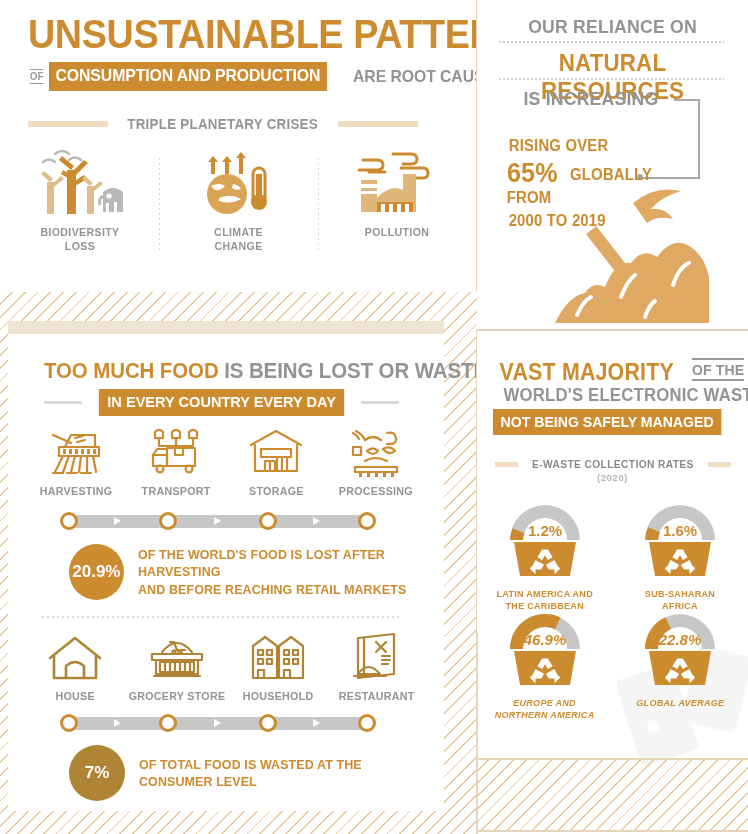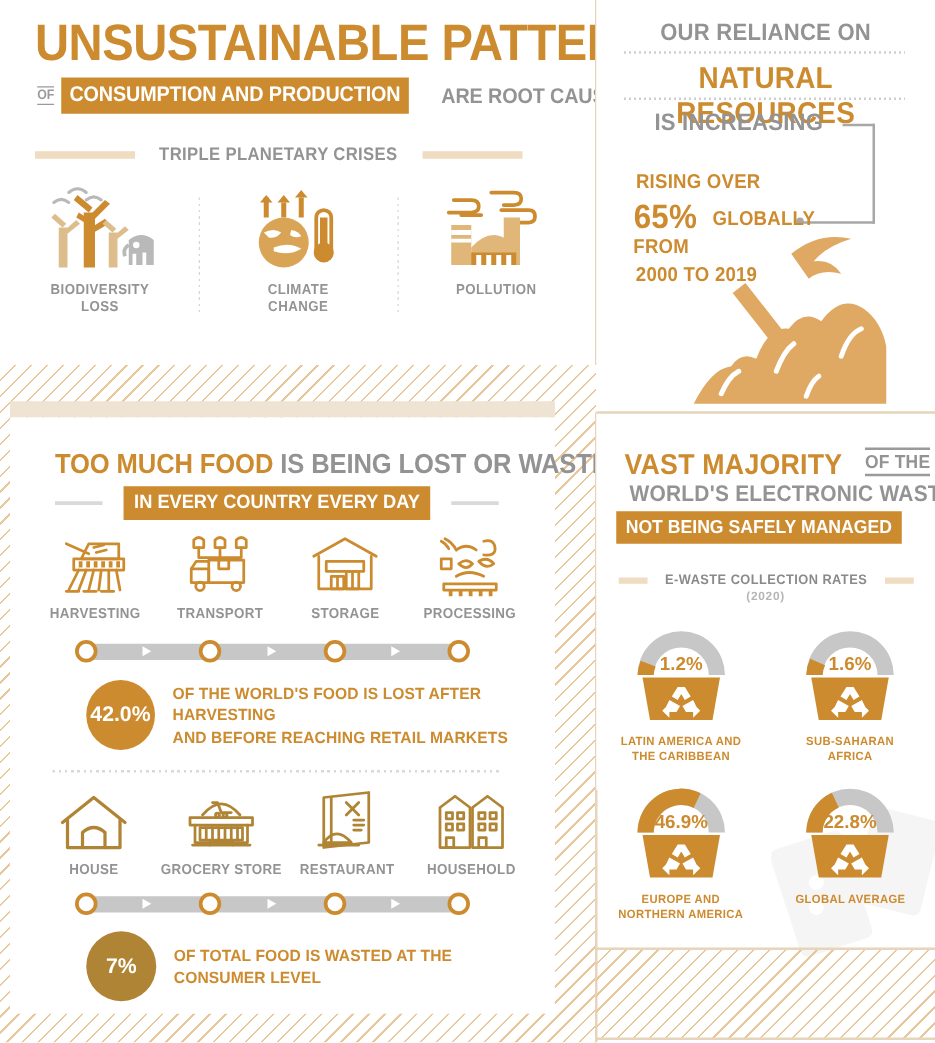--- a/index.html
+++ b/index.html
@@ -357,21 +357,21 @@
       <span class="pdot" style="left:0;"></span>
       <span class="pdot" style="left:99px;"></span>
       <span class="pdot" style="left:199px;"></span>
       <span class="pdot" style="left:298px;"></span>
       <span class="parrow" style="left:54px;"></span>
       <span class="parrow" style="left:154px;"></span>
       <span class="parrow" style="left:253px;"></span>
     </div>
 
     <div class="stat" style="left:69px; top:252px;">
-      <span class="bubble" style="background:#cd8b2f;">42.0%</span>
+      <span class="bubble" style="background:#cd8b2f;">20.9%</span>
       <span class="txt">
         <span>OF THE WORLD'S FOOD IS LOST AFTER HARVESTING</span><br>
         <span>AND BEFORE REACHING RETAIL MARKETS</span>
       </span>
     </div>
 
     <div class="dashrow" style="top:324px;"></div>
 
     <div class="iconrow" style="top:340px;">
       <div class="cell">
@@ -393,53 +393,53 @@
               <circle cx="34" cy="20" r="1.6"></circle>
             <path d="M6 22 h50 v6 h-50z"></path>
             <path d="M10 28 v14 h42 v-14"></path>
             <path d="M14 30 h34 v10 h-34z"></path>
             <path d="M19 30 v10 M24 30 v10 M29 30 v10 M34 30 v10 M39 30 v10 M44 30 v10"></path>
             <path d="M8 44 h46"></path>
             <path d="M22 44 v-3 h18 v3"></path>
           </g>
         </svg>
         <span class="cap">GROCERY STORE</span>
-      </div>
-      <div class="cell">
-        <svg width="62" height="52" viewBox="0 0 62 52">
-          <g fill="none" stroke="#b08435" stroke-width="2.2" stroke-linecap="round" stroke-linejoin="round">
-            <path d="M12 6 L48 2 v40 L12 46z"></path>
-            <path d="M18 6 v38"></path>
-            <path d="M30 10 l10 10 M40 10 l-10 10"></path>
-            <circle cx="35" cy="15" r="0.5"></circle>
-            <path d="M36 24 h8 M36 28 h8 M36 32 h6"></path>
-            <path d="M12 42 q10 -14 22 0z"></path>
-            <path d="M8 44 h32"></path>
-          </g>
-        </svg>
-        <span class="cap">RESTAURANT</span>
       </div>
       <div class="cell">
         <svg width="62" height="52" viewBox="0 0 62 52">
           <g fill="none" stroke="#b08435" stroke-width="2.2" stroke-linecap="round" stroke-linejoin="round">
             <path d="M6 14 L18 5 L30 14 v32 h-24z"></path>
             <path d="M32 14 L44 5 L56 14 v32 h-24z"></path>
             <rect x="11" y="18" width="5" height="5"></rect>
               <rect x="20" y="18" width="5" height="5"></rect>
             <rect x="11" y="27" width="5" height="5"></rect>
               <rect x="20" y="27" width="5" height="5"></rect>
             <rect x="37" y="18" width="5" height="5"></rect>
               <rect x="46" y="18" width="5" height="5"></rect>
             <rect x="37" y="27" width="5" height="5"></rect>
               <rect x="46" y="27" width="5" height="5"></rect>
             <path d="M11 38 h6 v8 h-6z"></path>
               <path d="M37 38 h6 v8 h-6z"></path>
           </g>
         </svg>
         <span class="cap">HOUSEHOLD</span>
+      </div>
+      <div class="cell">
+        <svg width="62" height="52" viewBox="0 0 62 52">
+          <g fill="none" stroke="#b08435" stroke-width="2.2" stroke-linecap="round" stroke-linejoin="round">
+            <path d="M12 6 L48 2 v40 L12 46z"></path>
+            <path d="M18 6 v38"></path>
+            <path d="M30 10 l10 10 M40 10 l-10 10"></path>
+            <circle cx="35" cy="15" r="0.5"></circle>
+            <path d="M36 24 h8 M36 28 h8 M36 32 h6"></path>
+            <path d="M12 42 q10 -14 22 0z"></path>
+            <path d="M8 44 h32"></path>
+          </g>
+        </svg>
+        <span class="cap">RESTAURANT</span>
       </div>
     </div>
 
     <div class="progress" style="top:422px;">
       <span class="pbar"></span>
       <span class="pdot" style="left:0;"></span>
       <span class="pdot" style="left:99px;"></span>
       <span class="pdot" style="left:199px;"></span>
       <span class="pdot" style="left:298px;"></span>
       <span class="parrow" style="left:54px;"></span>
@@ -547,21 +547,21 @@
           <g fill="#fff" transform="translate(47,66) scale(0.95)">
             <path d="M-3 -11 l6 0 l5 8 l-5 3 l-3 -5 l-3 5 l-5 -3 z"></path>
             <path d="M-13 6 l3 -6 l9 5 l-3 5 l-6 0 l0 5 l-6 -6 l6 -6 l0 3 z"></path>
             <path d="M13 6 l-3 -6 l-9 5 l3 5 l6 0 l0 5 l6 -6 l-6 -6 l0 3 z"></path>
           </g>
         </svg>
         <span class="cap">SUB-SAHARAN<br>AFRICA</span>
       </div>
     </div>
 
-    <div class="bins" style="top:620px;">
+    <div class="bins" style="top:603px;font-style:italic;">
       <div class="bin">
         <svg width="94" height="86" viewBox="0 0 94 86">
           <path d="M12 46 a35 35 0 0 1 70 0 h-13 a22 22 0 0 0 -44 0 z" fill="#c7c7c7"></path>
           <path d="M12 46 a35 35 0 0 1 50.5 -31.5 l-5.6 11.8 a22 22 0 0 0 -31.9 19.7 z" fill="#cd8b2f"></path>
           <text x="47" y="42" text-anchor="middle" fill="#cd8b2f" font-size="15" font-weight="bold" font-family="Liberation Sans, sans-serif">46.9%</text>
           <path d="M16 48 h62 l-6 34 h-50 z" fill="#cd8b2f"></path>
           <g fill="#fff" transform="translate(47,66) scale(0.95)">
             <path d="M-3 -11 l6 0 l5 8 l-5 3 l-3 -5 l-3 5 l-5 -3 z"></path>
             <path d="M-13 6 l3 -6 l9 5 l-3 5 l-6 0 l0 5 l-6 -6 l6 -6 l0 3 z"></path>
             <path d="M13 6 l-3 -6 l-9 5 l3 5 l6 0 l0 5 l6 -6 l-6 -6 l0 3 z"></path>

